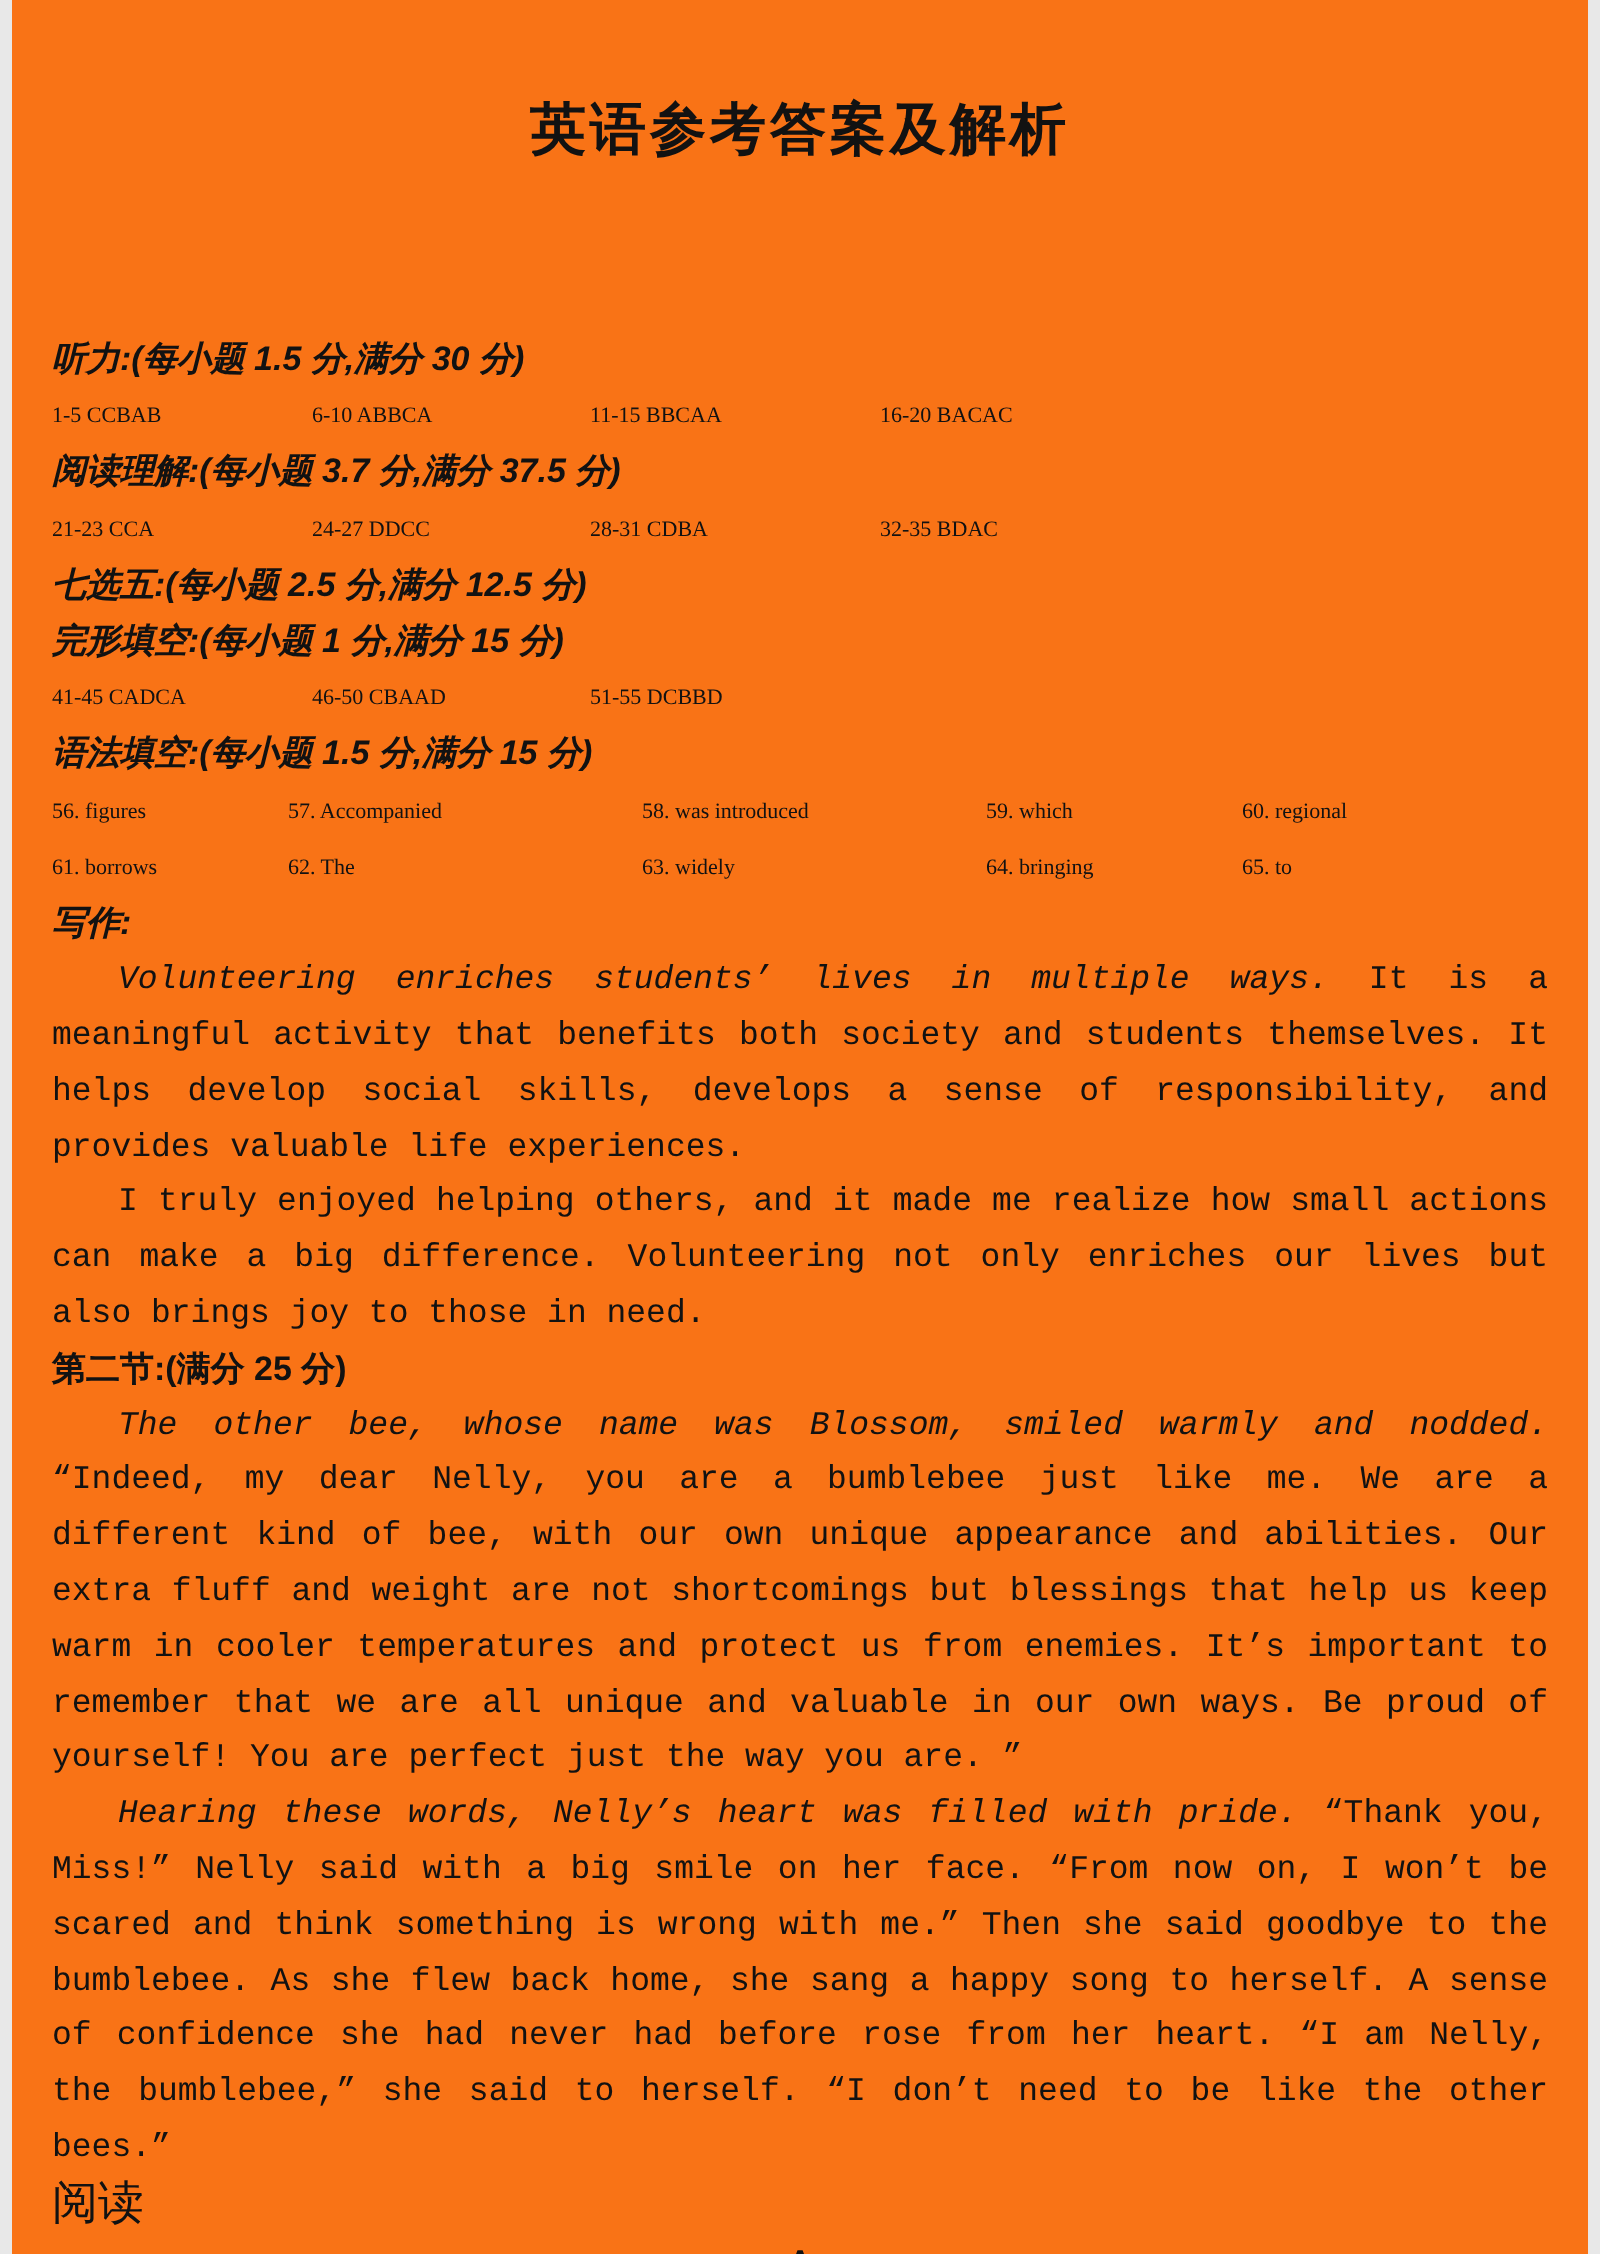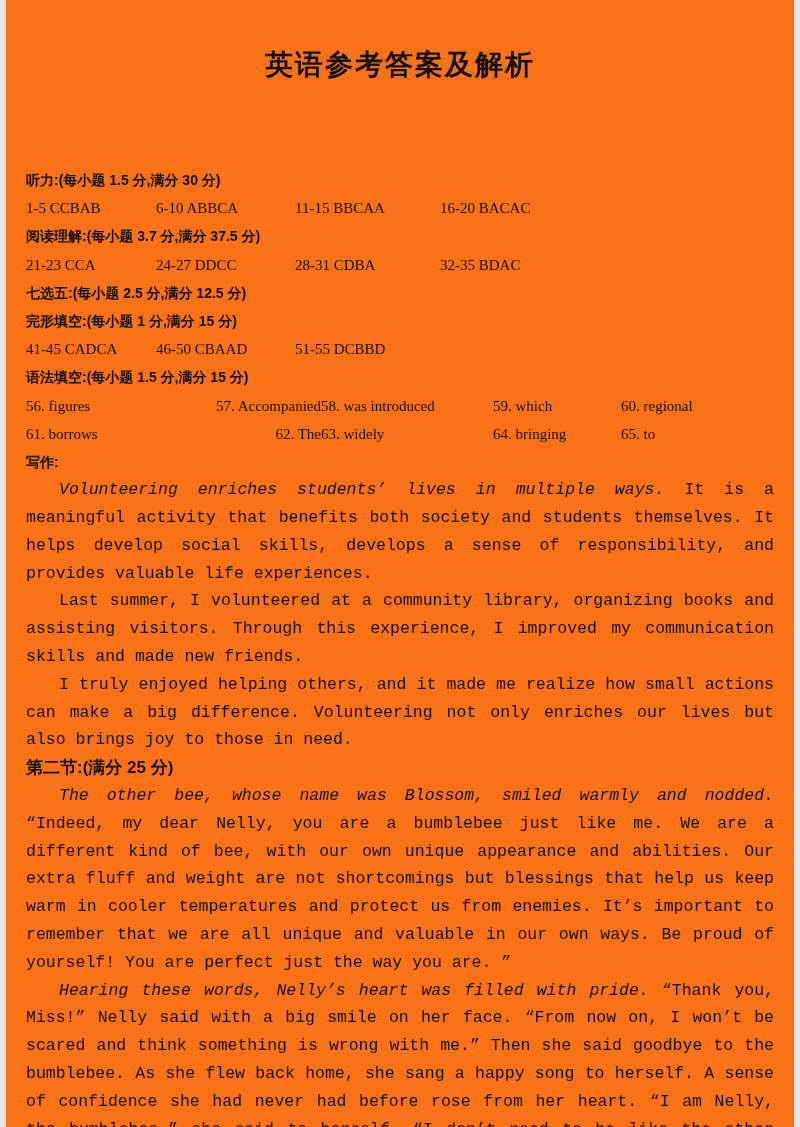--- a/index.html
+++ b/index.html
@@ -21,48 +21,49 @@
     font-weight: bold;
     font-size: 28px;
     line-height: 38px;
     letter-spacing: 2px;
   }
   .answer-key { margin-top: 82px; }
   .akline { line-height: 28.2px; font-size: 17px; white-space: nowrap; }
   .hdr {
     font-family: "Liberation Sans", sans-serif;
     font-weight: bold;
-    font-size: 14px;
+    font-size: 17px;
+    font-style: italic;
   }
-  .answers { font-family: "Liberation Serif", serif; font-size: 15px; }
+  .answers { font-family: "Liberation Serif", serif; font-size: 11px; }
   .cell { display: inline-block; }
   .w4a { width: 130px; } .w4b { width: 139px; } .w4c { width: 145px; }
-  .w5a { width: 118px; } .w5b { width: 177px; text-align: right; } .w5c { width: 172px; } .w5d { width: 128px; }
+  .w5a { width: 118px; } .w5b { width: 177px; } .w5c { width: 172px; } .w5d { width: 128px; }
 
   .essay-block p.essay {
     margin: 0;
     font-family: Liberation Mono, monospace;
     font-size: 16.5px;
     line-height: 27.8px;
     text-align: justify;
     text-indent: 2em;
   }
   .essay-block .hdr-line {
     font-family: "Liberation Sans", sans-serif;
     font-weight: bold;
     font-size: 17px;
     line-height: 27.8px;
   }
   .essay i { font-style: italic; }
 
   .reading-block { }
   .reading-hdr {
     font-family: "Liberation Sans", sans-serif;
-    font-weight: bold;
-    font-size: 17px;
+    font-weight: normal;
+    font-size: 23px;
     line-height: 26px;
   }
   .passage-label {
     text-align: center;
     font-family: "Liberation Serif", serif;
     font-weight: bold;
     font-size: 18px;
     line-height: 26px;
     margin-top: 4px;
   }
@@ -112,21 +113,20 @@
     </div>
     <div class="akline answers">
       <span class="cell w5a">61. borrows</span><span class="cell w5b">62. The</span><span class="cell w5c">63. widely</span><span class="cell w5d">64. bringing</span><span class="cell">65. to</span>
     </div>
 
     <div class="akline hdr">写作:</div>
   </div>
 
   <div class="essay-block">
     <p class="essay"><i>Volunteering enriches students’ lives in multiple ways.</i><span> It is a meaningful activity that benefits both society and students themselves. It helps develop social skills, develops a sense of responsibility, and provides valuable life experiences.</span></p>
-    <p class="essay"><i></i><span>Last summer, I volunteered at a community library, organizing books and assisting visitors. Through this experience, I improved my communication skills and made new friends.</span></p>
     <p class="essay"><i></i><span>I truly enjoyed helping others, and it made me realize how small actions can make a big difference. Volunteering not only enriches our lives but also brings joy to those in need.</span></p>
   </div>
 
   <div class="essay-block">
     <div class="hdr-line">第二节:(满分 25 分)</div>
     <p class="essay"><i>The other bee, whose name was Blossom, smiled warmly and nodded.</i><span> “Indeed, my dear Nelly, you are a bumblebee just like me. We are a different kind of bee, with our own unique appearance and abilities. Our extra fluff and weight are not shortcomings but blessings that help us keep warm in cooler temperatures and protect us from enemies. It’s important to remember that we are all unique and valuable in our own ways. Be proud of yourself! You are perfect just the way you are. ”</span></p>
     <p class="essay"><i>Hearing these words, Nelly’s heart was filled with pride.</i><span> “Thank you, Miss!” Nelly said with a big smile on her face. “From now on, I won’t be scared and think something is wrong with me.” Then she said goodbye to the bumblebee. As she flew back home, she sang a happy song to herself. A sense of confidence she had never had before rose from her heart. “I am Nelly, the bumblebee,” she said to herself. “I don’t need to be like the other bees.”</span></p>
   </div>
 
   <div class="reading-block">

